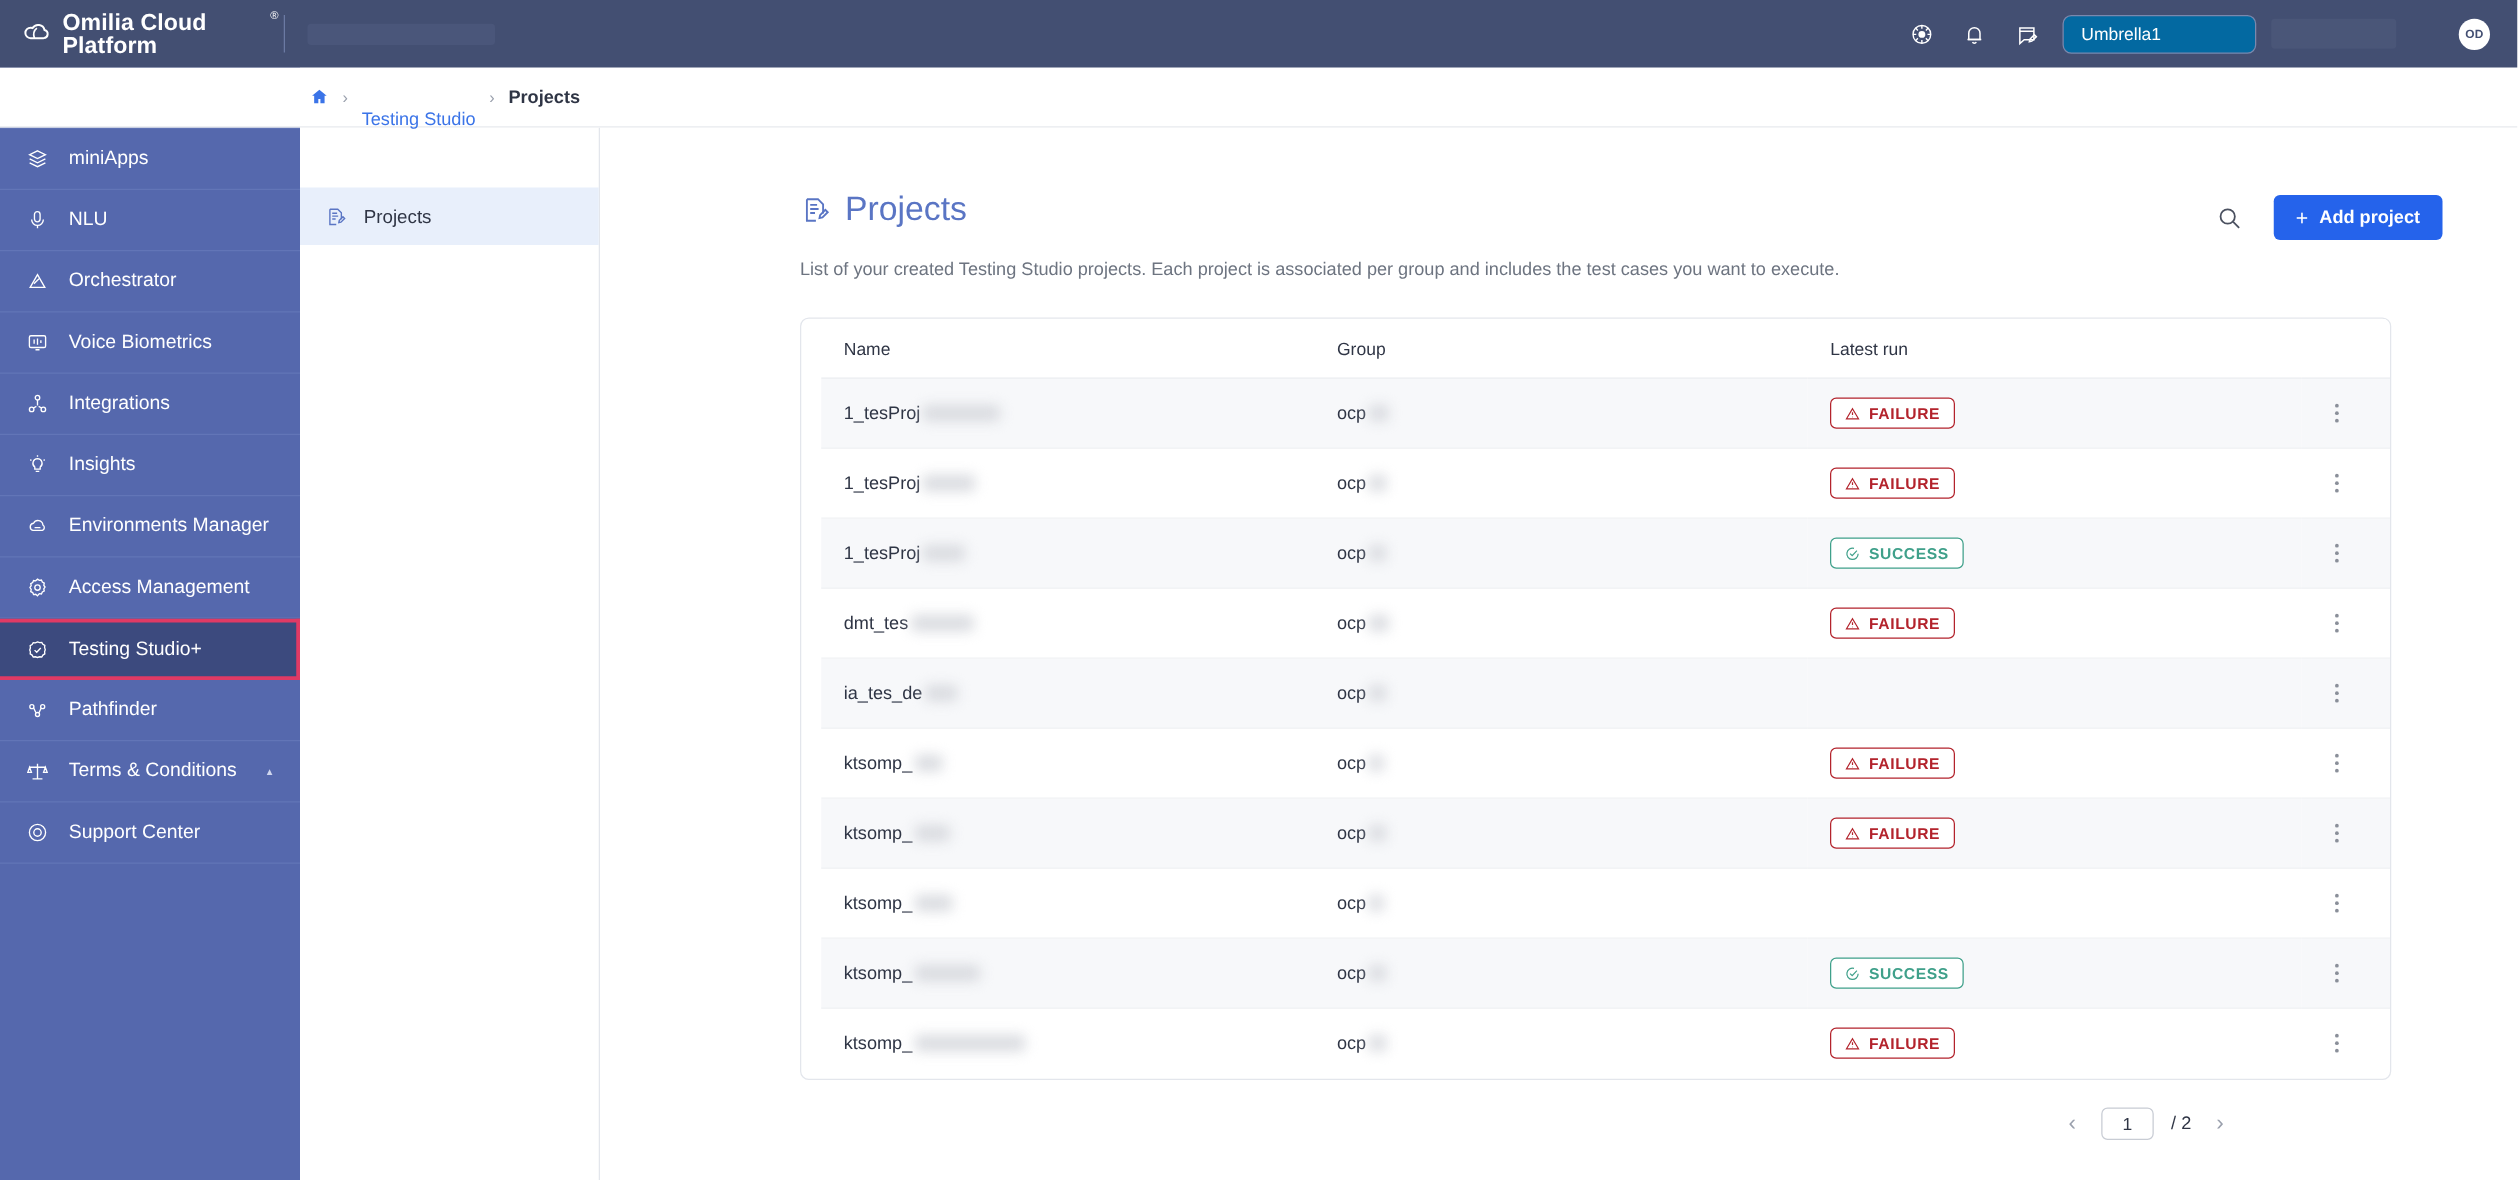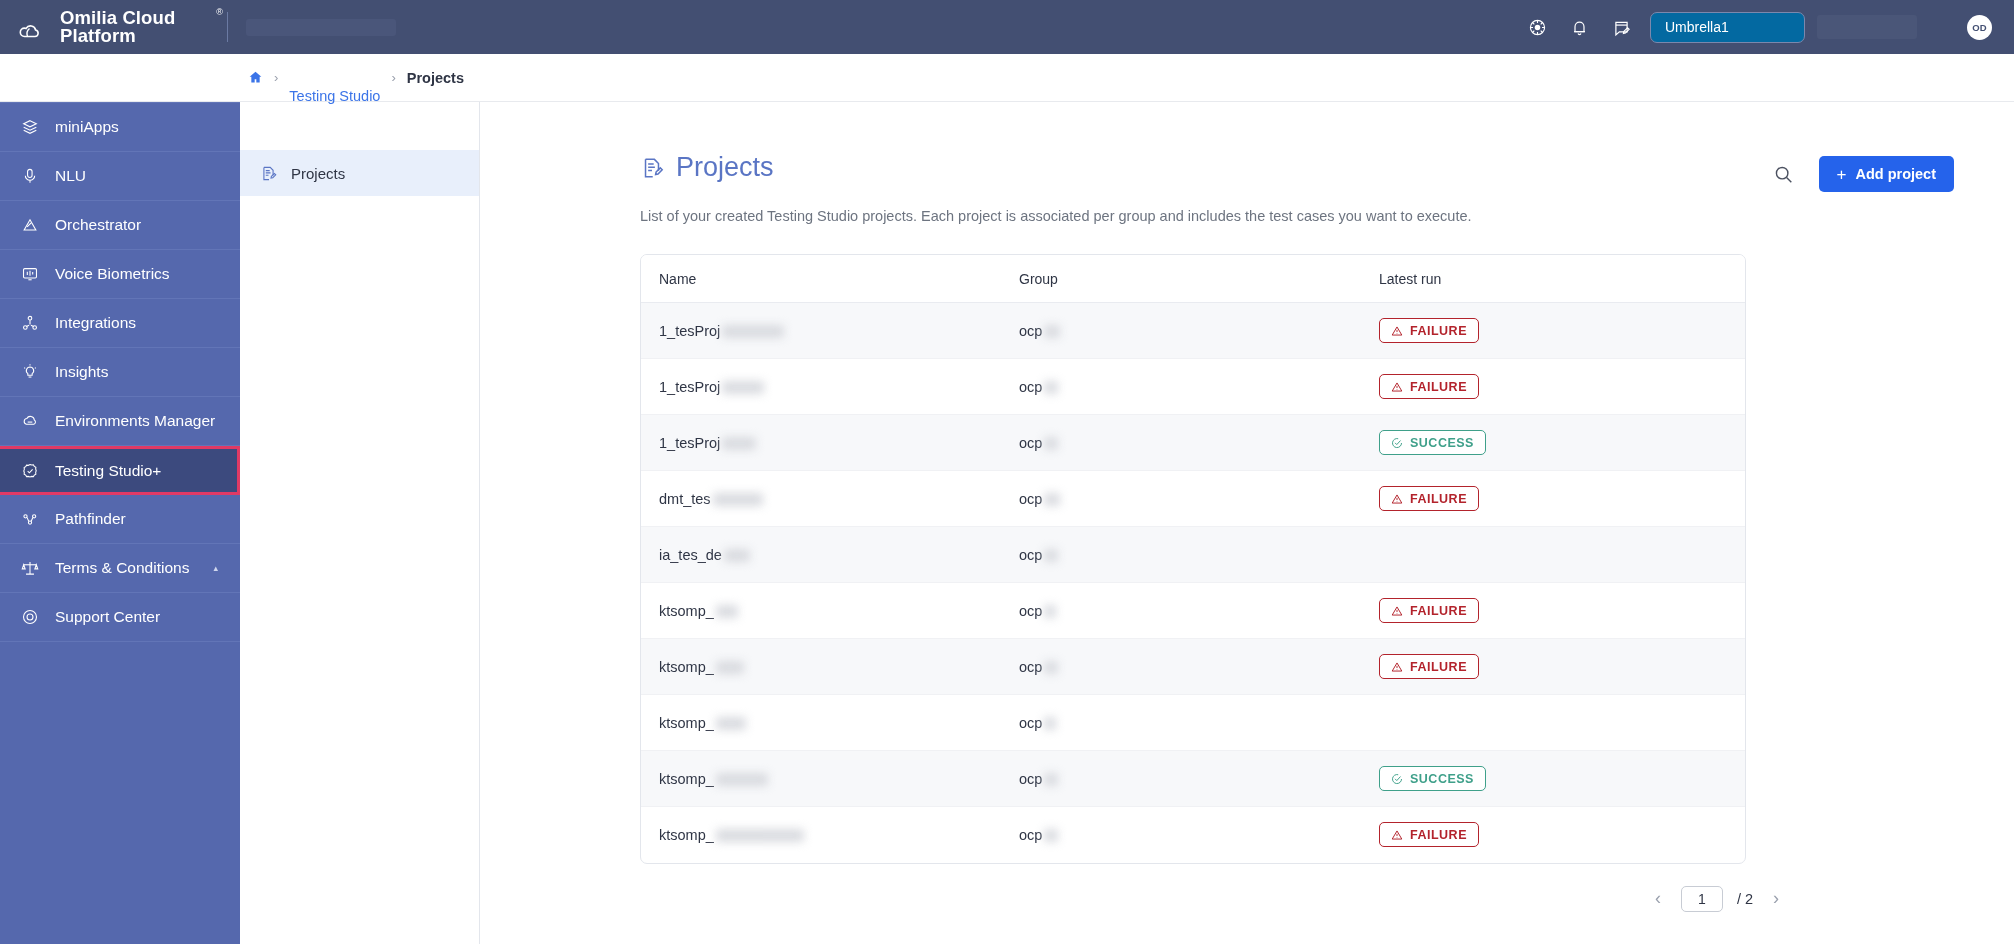--- a/index.html
+++ b/index.html
@@ -11,21 +11,21 @@
   }
   .app { position: relative; width: 2014px; height: 944px; display: flex; flex-direction: column; }
 
   
   .topbar {
     height: 54px; min-height: 54px;
     background: #434f72;
     display: flex; align-items: center;
     position: relative; z-index: 40;
   }
-  .brand { display: flex; align-items: flex-end; gap: 17px; padding-left: 17px; width: 223px; }
+  .brand { display: flex; align-items: center; gap: 7px; padding-left: 17px; width: 223px; }
   .brand-logo { width: 26px; height: 26px; display: block; }
   .brand-name {
     color: #ffffff; font-size: 18.5px; font-weight: bold; letter-spacing: .1px;
     display: flex; align-items: flex-start; line-height: 1;
   }
   .brand-name sup { font-size: 9px; font-weight: normal; margin-left: 1px; position: relative; top: -1px; }
   .topbar-div { width: 1px; height: 30px; background: #6b7aa3; margin-left: 4px; }
   .topbar-ghost { width: 150px; height: 17px; background: #4a567a; border-radius: 3px; margin-left: 18px; }
   .topbar-right { margin-left: auto; display: flex; align-items: center; gap: 0; padding-right: 22px; }
   .ticon { width: 42px; height: 42px; display: flex; align-items: center; justify-content: center; cursor: pointer; }
@@ -115,21 +115,21 @@
     padding: 0 18px; font-size: 14.5px; font-weight: bold;
     cursor: pointer; font-family: "Liberation Sans", sans-serif;
   }
   .add-btn .plus { font-size: 17px; font-weight: normal; line-height: 1; }
   .page-desc { margin-top: 16px; color: #6d7480; font-size: 14.5px; }
 
   
   .table-card {
     margin-top: 30px; margin-right: 12px;
     border: 1px solid #e3e6ec; border-radius: 7px;
-    overflow: hidden; background: #fff; width: 1106px;
+    overflow: hidden; background: #fff; width: 1273px; padding-left: 16px;
   }
   table { width: 100%; border-collapse: collapse; table-layout: fixed; }
   thead th {
     text-align: left; font-size: 14px; font-weight: normal; color: #2f3545;
     padding: 16px 0 15px 18px; border-bottom: 1px solid #e9ebf0; background: #fff;
   }
   .col-name { width: 360px; }
   .col-group { width: 360px; }
   .col-run { width: 360px; }
   .col-menu { width: 65px; }
@@ -297,20 +297,29 @@
       <div class="nav-item">
         <span class="ico">
             <svg viewBox="0 0 20 20" width="18" height="18" fill="none" stroke="#fff" stroke-width="1.2">
               <path d="M6 13.6a3.2 3.2 0 0 1 .5-6.3 4.4 4.4 0 0 1 8.3 1.6 2.6 2.6 0 0 1-.5 4.7z"></path>
               <path d="M7.4 11.2h5.2"></path>
             </svg>
           </span>
         <span>Environments Manager</span>
       </div>
 
+      <div class="nav-item">
+        <span class="ico">
+            <svg viewBox="0 0 20 20" width="18" height="18" fill="none" stroke="#fff" stroke-width="1.2">
+              <path d="M10 2.6l1.6 1.1 1.9-.3.8 1.8 1.7.9-.4 1.9 1.1 1.6-1.1 1.6.4 1.9-1.7.9-.8 1.8-1.9-.3L10 17.4l-1.6-1.4-1.9.3-.8-1.8-1.7-.9.4-1.9L3.3 10l1.1-1.6-.4-1.9 1.7-.9.8-1.8 1.9.3z"></path>
+              <circle cx="10" cy="10" r="2.4"></circle>
+            </svg>
+          </span>
+        <span>Access Management</span>
+      </div>
 
       <div class="nav-item sel">
         <span class="ico">
             <svg viewBox="0 0 20 20" width="18" height="18" fill="none" stroke="#fff" stroke-width="1.2">
               <path d="M10 2.8l1.9.6 1.9-.2 1 1.7 1.7 1-.2 1.9.6 1.9-.6 1.9.2 1.9-1.7 1-1 1.7-1.9-.2-1.9.6-1.9-.6-1.9.2-1-1.7-1.7-1 .2-1.9L3.1 10l.6-1.9-.2-1.9 1.7-1 1-1.7 1.9.2z"></path>
               <path d="M7.4 10.1l1.9 1.9 3.6-3.8"></path>
             </svg>
           </span>
         <span>Testing Studio+</span>
       </div>

